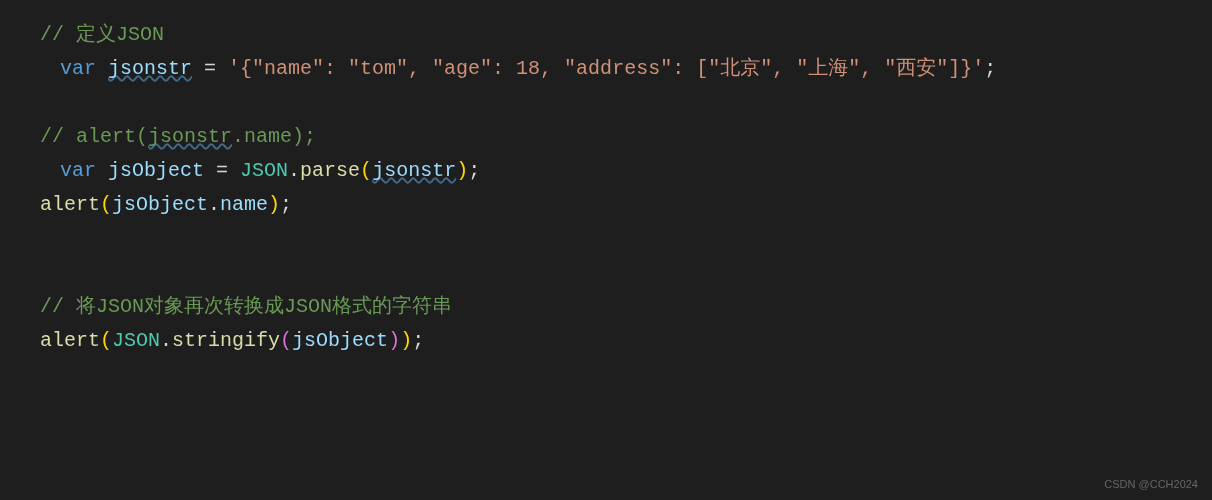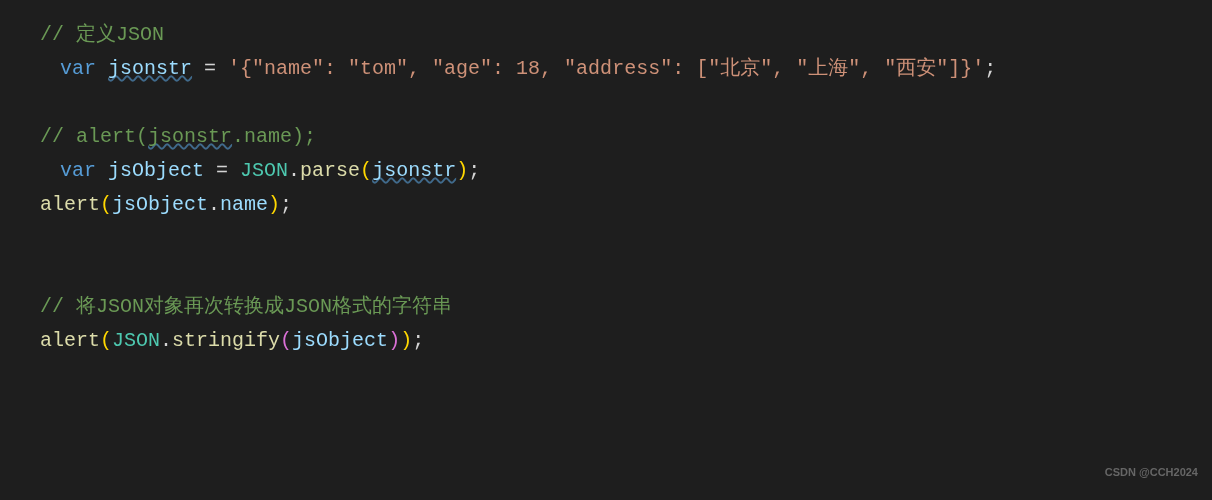--- a/index.html
+++ b/index.html
@@ -55,26 +55,25 @@
     }
     .bracket-purple {
       color: #da70d6;
     }
     .wavy-underline {
       text-decoration: underline wavy #569cd699;
       text-decoration-skip-ink: none;
     }
     .watermark {
       position: absolute;
-      bottom: 18px;
+      bottom: 6px;
       right: 14px;
       font-size: 11px;
       color: #666666;
       font-family: sans-serif;
-      font-weight: bold;
     }
     .blank-line {
       height: 1.7em;
     }
   </style>
 </head>
 <body>
 
 <div>
 

